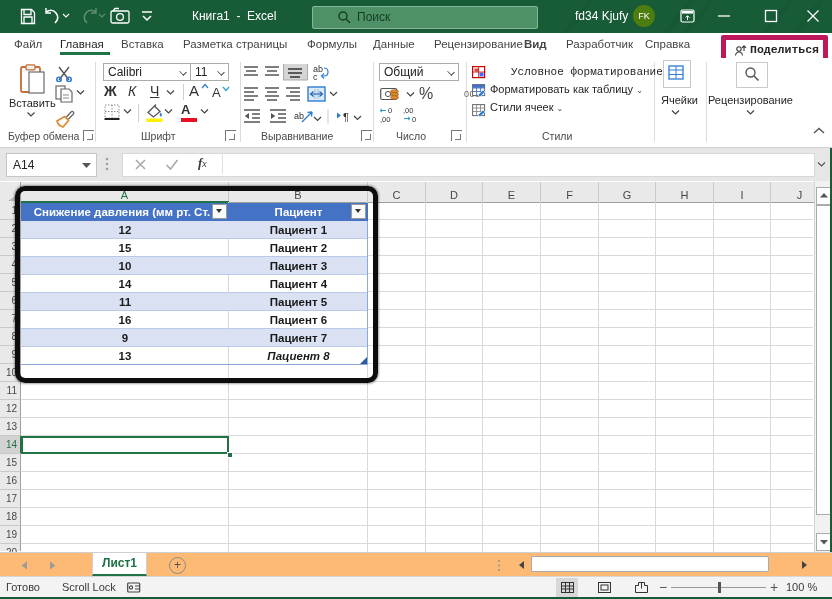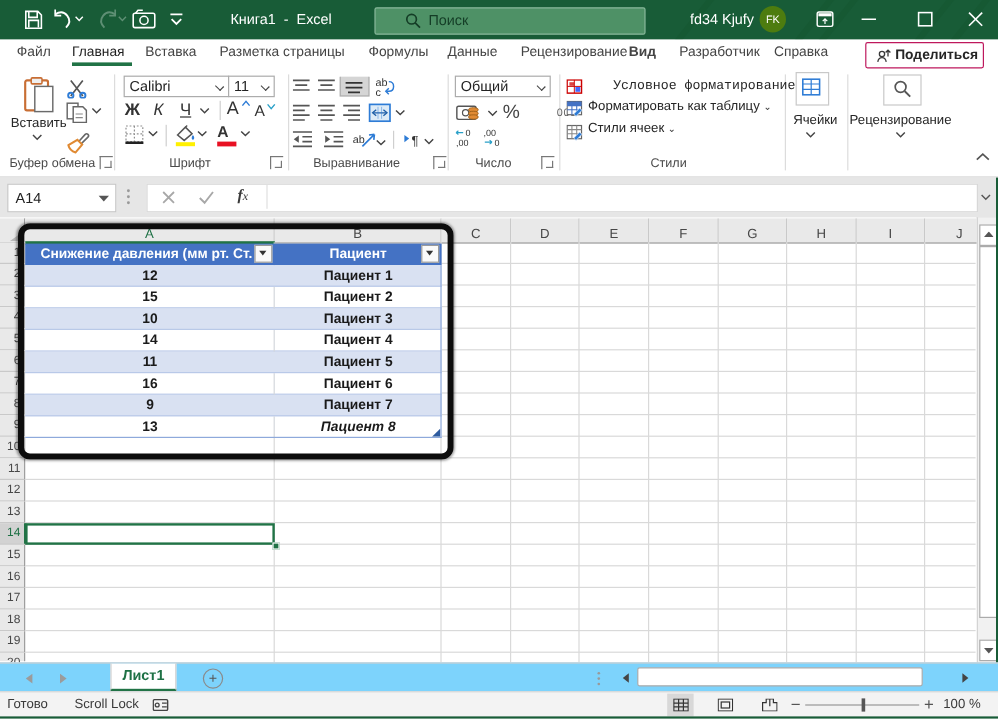--- a/index.html
+++ b/index.html
@@ -10,22 +10,22 @@
   #titlebar{left:0;top:0;width:832px;height:33px;background:#185C37;}
   #searchbox{position:absolute;left:312px;top:6px;width:224px;height:21px;
      background:#4E9166;border:1px solid #88B89B;border-radius:2px;}
   #searchbox .sic{position:absolute;left:24px;top:3px;}
   #searchbox .stx{position:absolute;left:44px;top:3px;font-size:12px;color:#143D26;}
   
   #tabrow{left:0;top:33px;width:832px;height:25px;background:#fff;}
   .rtab{position:absolute;top:5px;font-size:11.5px;color:#444;white-space:nowrap;}
   #tab-active{font-weight:normal;color:#1E1E1E;}
   #tab-underline{position:absolute;left:60px;top:19px;width:50px;height:3px;background:#217346;}
-  #sharebtn{position:absolute;left:721px;top:2px;width:97px;height:20px;border:1px solid #be185d;
-     border-radius:2px;font-size:11.5px;color:#252525;font-weight:bold;line-height:20px;background:#fff;}
+  #sharebtn{position:absolute;left:721px;top:2px;width:97px;height:20px;border:5px solid #be185d;
+     border-radius:2px;font-size:11.5px;color:#252525;font-weight:bold;line-height:20px;background:#fff;font-family:Liberation Mono, monospace;}
   
   #ribbon{left:0;top:58px;width:832px;height:89px;background:#fff;border-bottom:1px solid #D2D2D2;}
   .gsep{position:absolute;top:4px;width:1px;height:80px;background:#DCDCDC;}
   .glabel{position:absolute;top:72px;font-size:10.5px;color:#4A4A4A;white-space:nowrap;}
   .launcher{position:absolute;top:72px;width:10px;height:10px;border-left:1px solid #777;border-top:1px solid #777;}
   .launcher:after{content:"";position:absolute;right:1px;bottom:1px;width:5px;height:5px;
      border-right:1px solid #777;border-bottom:1px solid #777;}
   .combo{position:absolute;background:#fff;border:1px solid #ACACAC;font-size:12px;color:#222;}
   .cdn{position:absolute;right:3px;top:50%;margin-top:-3px;width:7px;height:7px;}
   .cdn:after{content:"";position:absolute;left:0;top:0;width:5px;height:5px;
@@ -56,21 +56,21 @@
   
   #anno{position:absolute;left:15px;top:4.5px;width:353px;height:187px;border:5px solid #0d0d0d;
      border-radius:10px;box-shadow:0 0 2px 1px rgba(0,0,0,0.35);}
   
   #sel{position:absolute;left:21px;top:255px;width:204px;height:14px;border:2px solid #217346;}
   #selhandle{position:absolute;left:227px;top:271px;width:4px;height:4px;background:#217346;border:1px solid #fff;}
   
   #vsb{left:814px;top:181px;width:16px;height:371px;background:#F1F1F1;border-left:1px solid #D4D4D4;}
   .sbbtn{position:absolute;background:#fff;border:1px solid #ABABAB;}
   
-  #tabbar{left:0;top:552px;width:832px;height:24px;background:#7dd3fc;border-top:1px solid #CFCFCF;}
+  #tabbar{left:0;top:552px;width:832px;height:24px;background:#fdba74;border-top:1px solid #CFCFCF;}
   #sheettab{position:absolute;left:92px;top:0;width:53px;height:21px;background:#fff;
      border-left:1px solid #D0D0D0;border-right:1px solid #D0D0D0;border-bottom:2px solid #217346;
      color:#1E7145;font-weight:bold;font-size:12px;text-align:center;line-height:21px;}
   
   #statusbar{left:0;top:576px;width:832px;height:21px;background:#F3F3F3;border-top:1px solid #D6D6D6;}
   #greenline{left:0;top:597px;width:832px;height:2px;background:#185C37;}
   .stxt{position:absolute;top:4px;font-size:11px;color:#3A3A3A;}
   svg{display:block;}
 </style>
 </head>

